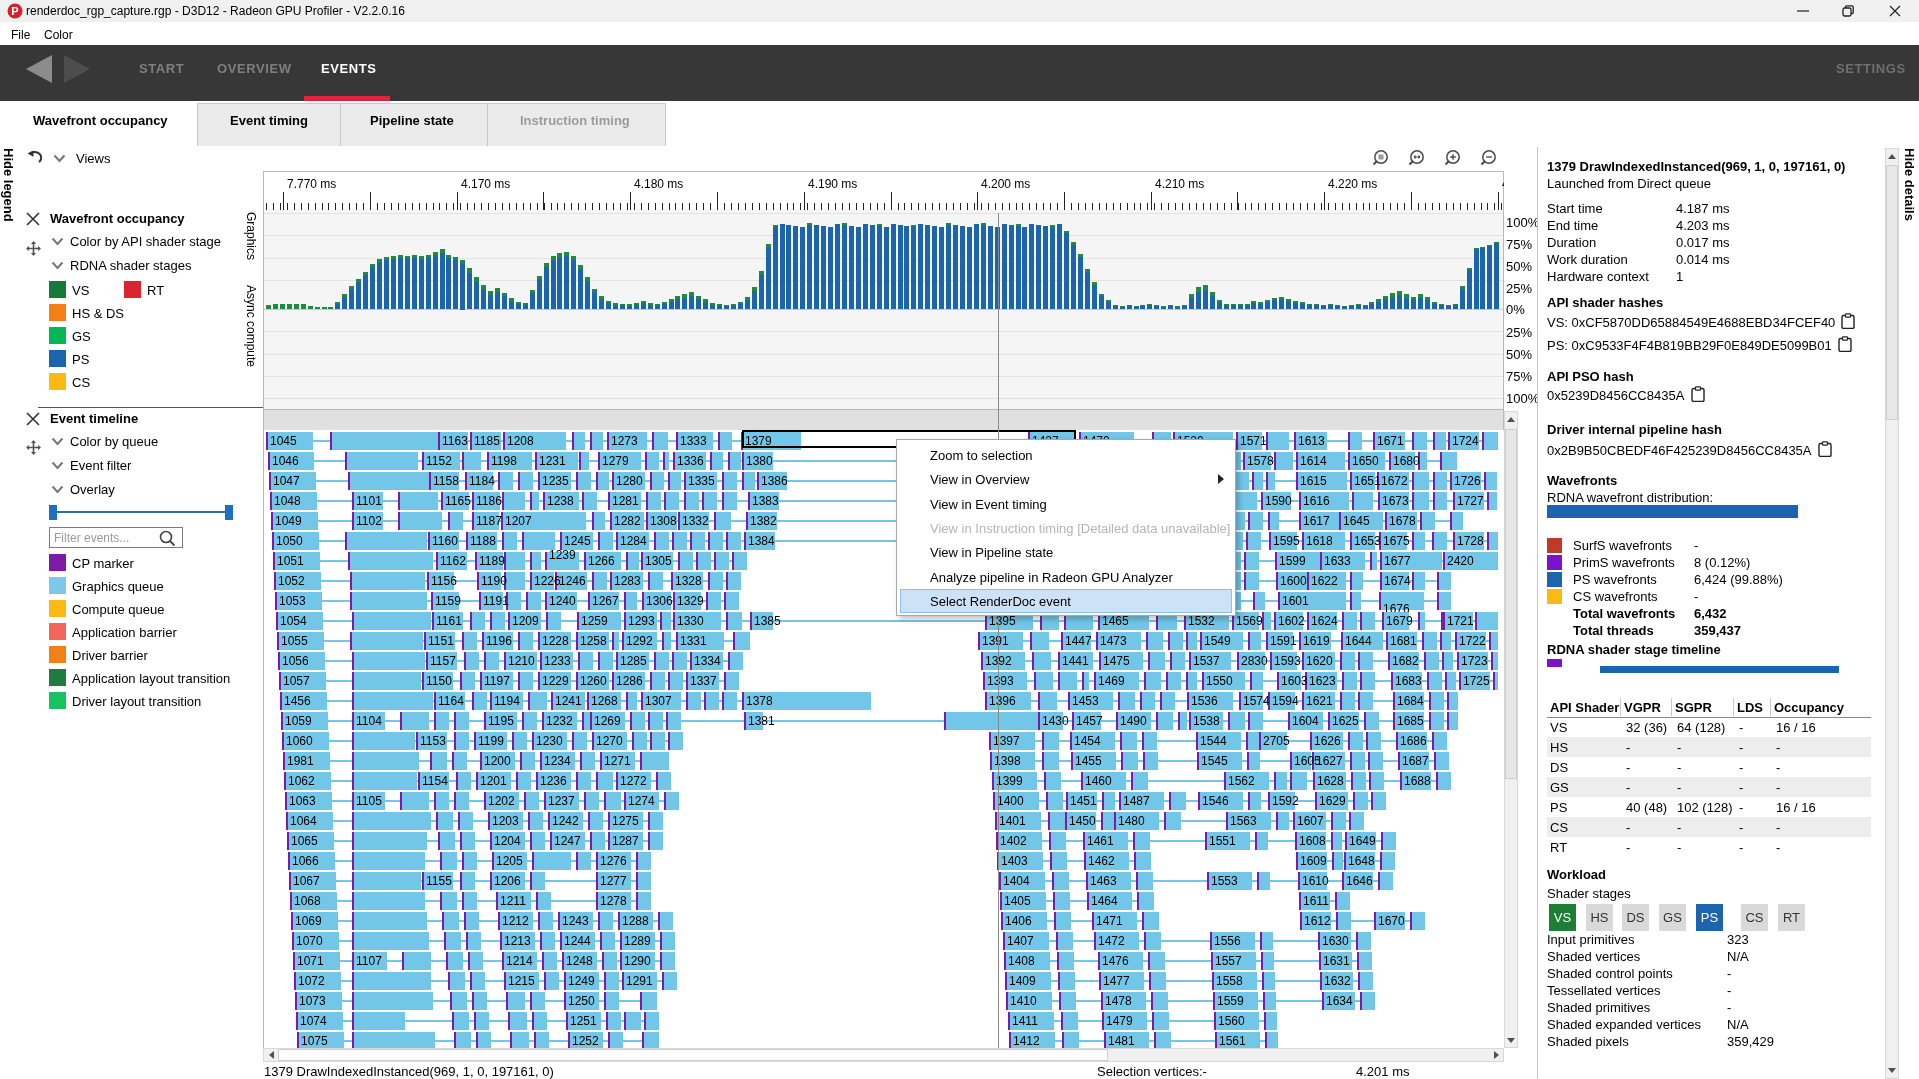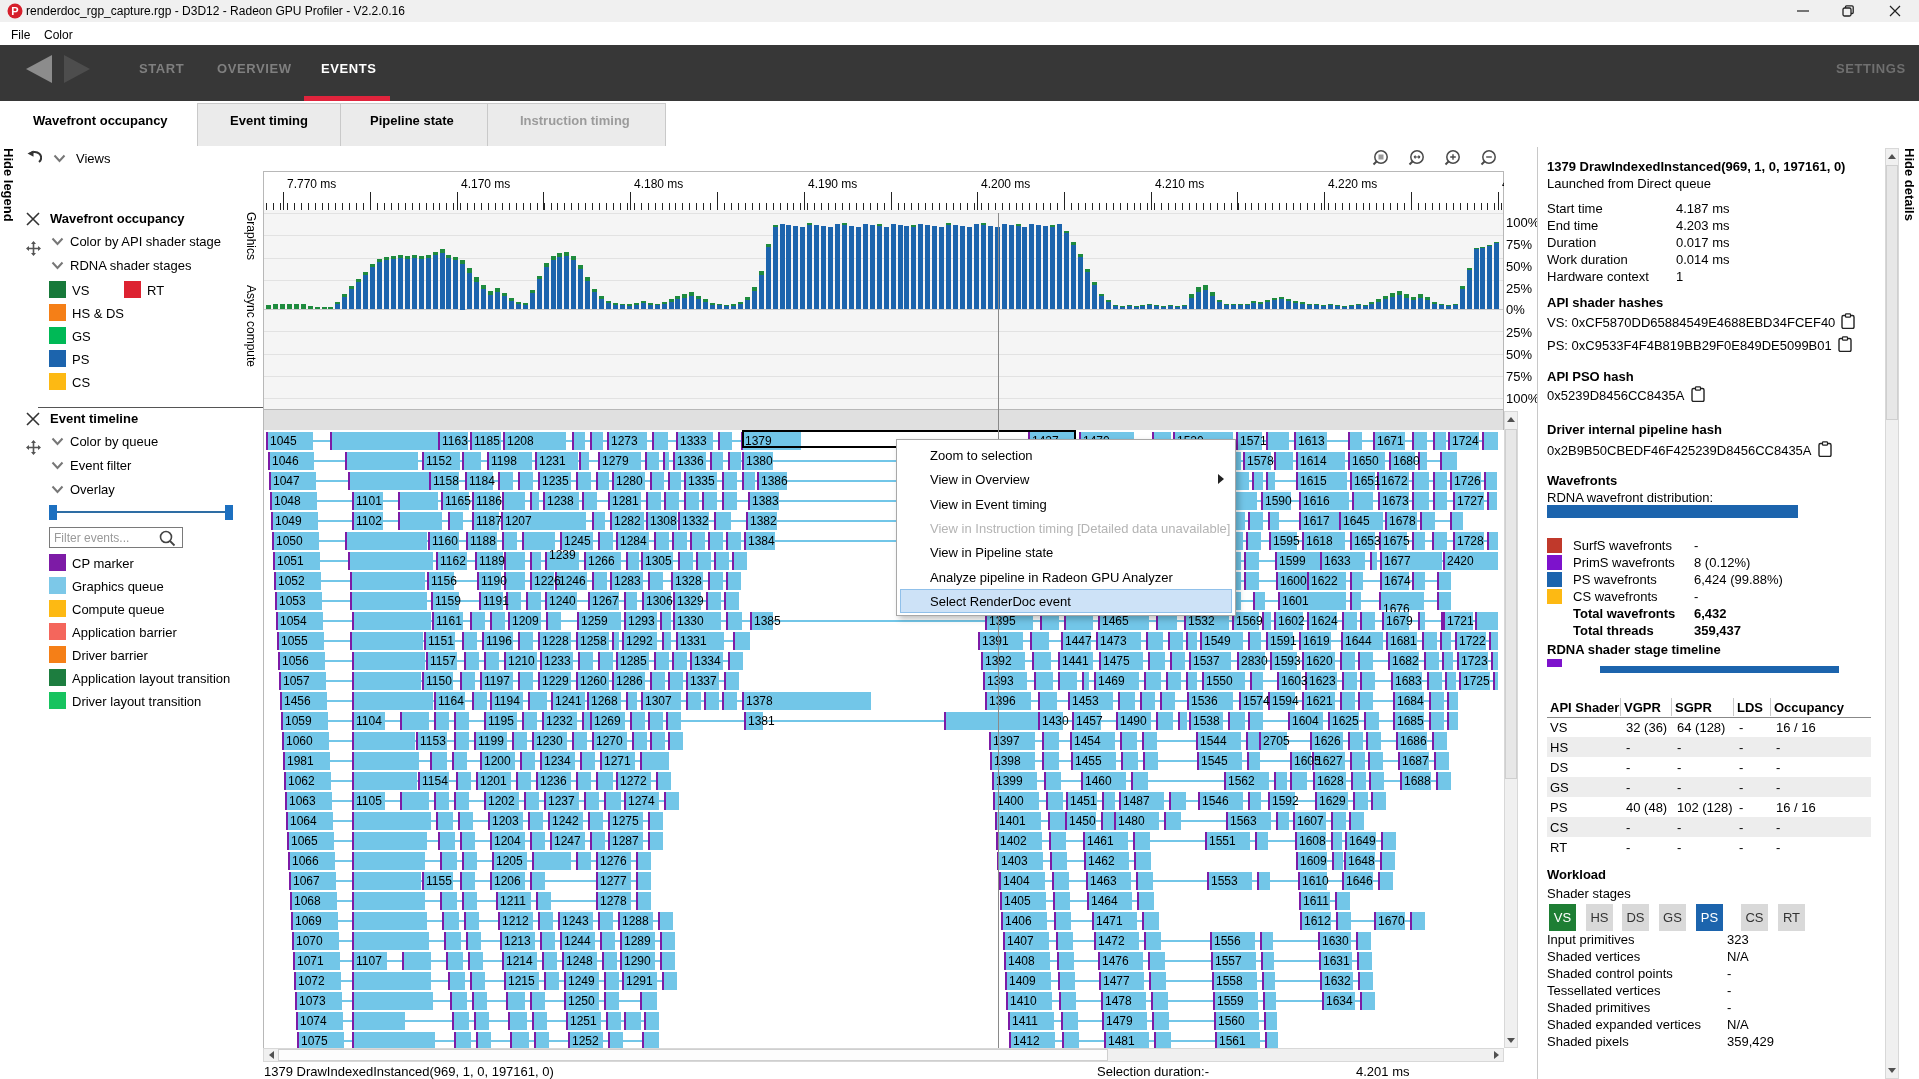--- a/index.html
+++ b/index.html
@@ -3035,21 +3035,21 @@
   </svg>
 <div class="a" style="left:263px;top:1048px;width:1241px;height:14px;background:#f0f0f0;border:1px solid #d8d8d8"></div>
 <svg class="a" style="left:265px;top:1050px" width="14" height="10">
     <path d="M9 1 L4 5 L9 9 Z" fill="#505050"></path>
   </svg>
 <div class="a" style="left:278px;top:1049px;width:830px;height:12px;background:#fdfdfd;border:1px solid #cfcfcf"></div>
 <svg class="a" style="left:1489px;top:1050px" width="14" height="10">
     <path d="M5 1 L10 5 L5 9 Z" fill="#505050"></path>
   </svg>
 <div class="a t13" style="left:264px;top:1064px;color:#000">1379 DrawIndexedInstanced(969, 1, 0, 197161, 0)</div>
-<div class="a t13" style="left:1097px;top:1064px;color:#000">Selection duration:-</div>
+<div class="a t13" style="left:1097px;top:1064px;color:#000">Selection vertices:-</div>
 <div class="a t13" style="left:1356px;top:1064px;color:#000">4.201 ms</div>
 <div class="a" style="left:896px;top:439px;width:340px;height:177px;background:#fff;border:1px solid #a8a8a8;box-shadow:3px 3px 6px rgba(0,0,0,0.25)">
 <div class="a t13" style="left:33px;top:8px;color:#000">Zoom to selection</div>
 <div class="a t13" style="left:33px;top:32px;color:#000">View in Overview</div>
 <svg class="a" style="left:320px;top:33px" width="8" height="12">
       <path d="M1 1 L7 6 L1 11 Z" fill="#222"></path>
     </svg>
 <div class="a t13" style="left:33px;top:57px;color:#000">View in Event timing</div>
 <div class="a t13" style="left:33px;top:81px;color:#b4b4b4">View in Instruction timing [Detailed data unavailable]</div>
 <div class="a t13" style="left:33px;top:105px;color:#000">View in Pipeline state</div>

